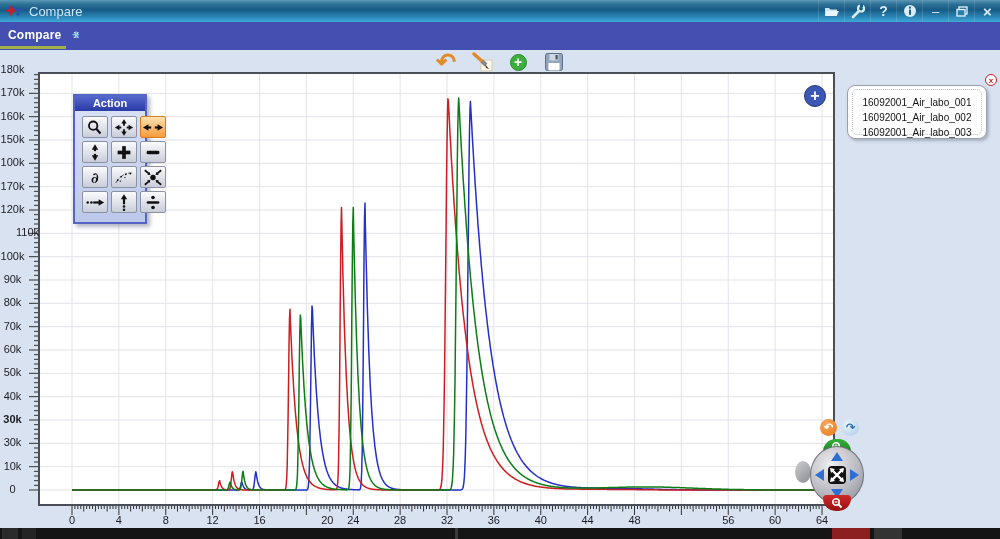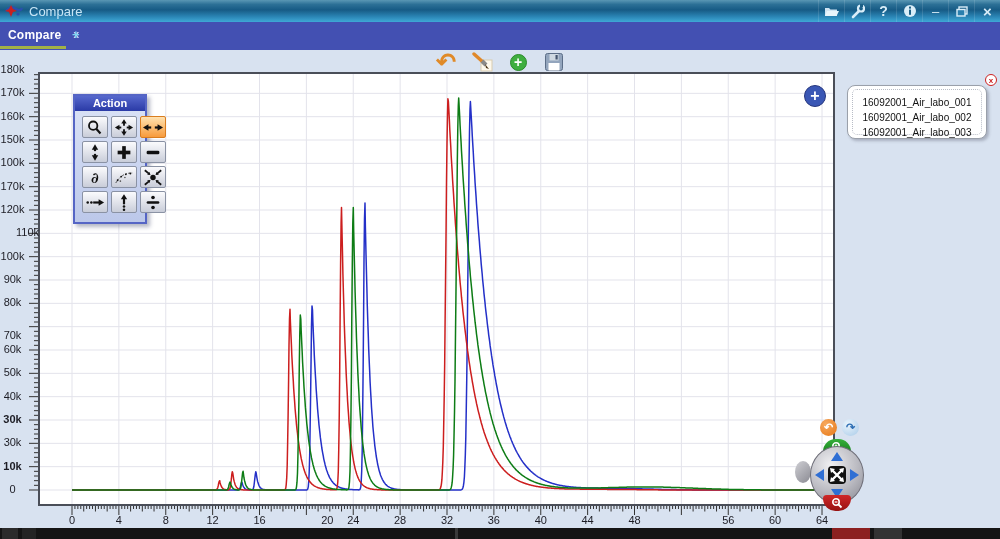--- a/index.html
+++ b/index.html
@@ -620,27 +620,27 @@
     <line x1="766.4375" y1="0" x2="766.4375" y2="3" stroke="#333" stroke-width="1"></line>
     <line x1="769.36725" y1="0" x2="769.36725" y2="3" stroke="#333" stroke-width="1"></line>
     <line x1="772.2969999999999" y1="0" x2="772.2969999999999" y2="5.5" stroke="#333" stroke-width="1"></line>
     <line x1="775.2267499999999" y1="0" x2="775.2267499999999" y2="3" stroke="#333" stroke-width="1"></line>
     <line x1="778.1564999999999" y1="0" x2="778.1564999999999" y2="3" stroke="#333" stroke-width="1"></line>
     <line x1="781.08625" y1="0" x2="781.08625" y2="3" stroke="#333" stroke-width="1"></line>
     <line x1="784.016" y1="0" x2="784.016" y2="9" stroke="#333" stroke-width="1"></line>
   </svg>
 <div id="ylabels">
     <div class="y-lab" style="left: 0px; top: 483px;">0</div>
-    <div class="y-lab" style="left: 0px; top: 459.667px; font-weight: bold;">10k</div>
+    <div class="y-lab" style="left: 0px; top: 459.667px;">10k</div>
     <div class="y-lab" style="left: 0px; top: 436.334px;">30k</div>
     <div class="y-lab" style="left: 0px; top: 413.001px; font-weight: bold;">30k</div>
     <div class="y-lab" style="left: 0px; top: 389.668px;">40k</div>
     <div class="y-lab" style="left: 0px; top: 366.335px;">50k</div>
     <div class="y-lab" style="left: 0px; top: 343.002px;">60k</div>
-    <div class="y-lab" style="left: 0px; top: 319.669px; margin-top: 9px;">70k</div>
+    <div class="y-lab" style="left: 0px; top: 319.669px;">70k</div>
     <div class="y-lab" style="left: 0px; top: 296.336px;">80k</div>
     <div class="y-lab" style="left: 0px; top: 273.003px;">90k</div>
     <div class="y-lab" style="left: 0px; top: 249.67px;">100k</div>
     <div class="y-lab" style="left: 0px; top: 226.337px; margin-left: 15px;">110k</div>
     <div class="y-lab" style="left: 0px; top: 203.004px;">120k</div>
     <div class="y-lab" style="left: 0px; top: 179.671px;">170k</div>
     <div class="y-lab" style="left: 0px; top: 156.338px;">100k</div>
     <div class="y-lab" style="left: 0px; top: 133.005px;">150k</div>
     <div class="y-lab" style="left: 0px; top: 109.672px;">160k</div>
     <div class="y-lab" style="left: 0px; top: 86.339px;">170k</div>

